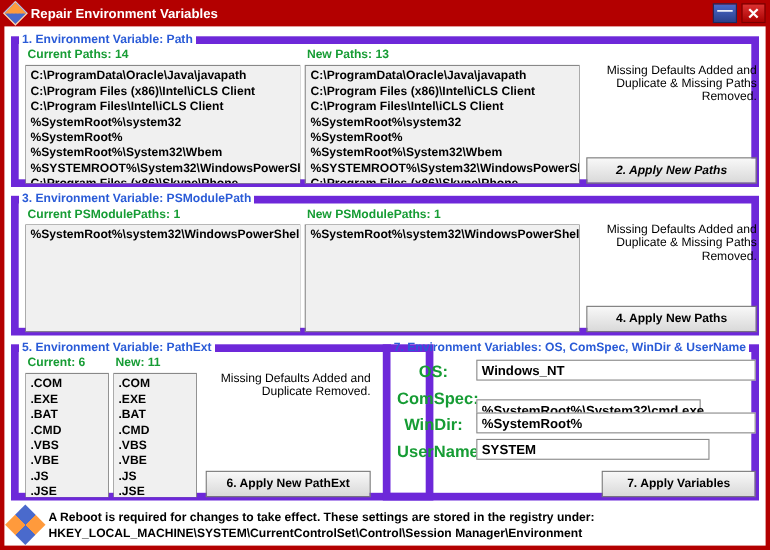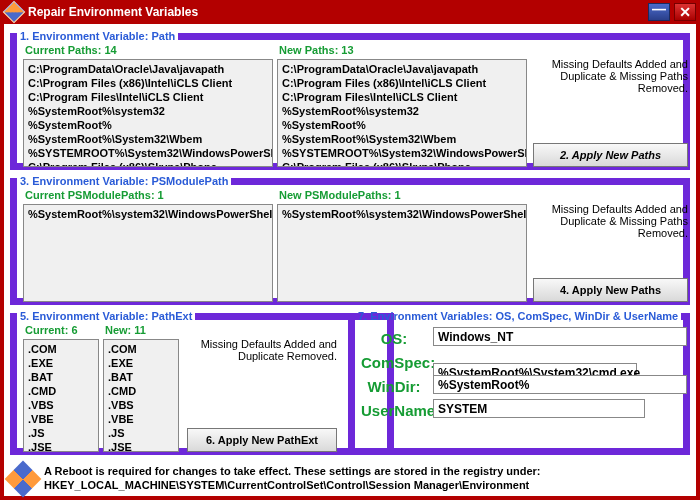--- a/index.html
+++ b/index.html
@@ -108,21 +108,21 @@
     border: 1px solid #888;
     height: 19px;
     font-size: 12px;
     font-weight: bold;
     padding: 2px 4px;
     color: #000;
   }
   .footer {
     position: absolute;
     left: 6px; right: 6px; bottom: 4px;
-    display: flex; align-items: flex-end;
+    display: flex; align-items: flex-start;
     gap: 8px;
   }
   .footer .icon {
     width: 26px; height: 26px;
     background:
       conic-gradient(#ff9a3c 0 25%,#4a6acc 25% 50%,#ff9a3c 50% 75%,#4a6acc 75% 100%);
     transform: rotate(45deg);
     flex-shrink:0;
   }
   .footer-text { font-weight: bold; font-size: 11px; line-height: 14px; }
@@ -228,20 +228,21 @@
 
       <div class="field-label" style="top:32px; left:6px; width:66px;">ComSpec:</div>
       <div class="field-input" style="top:29px; left:78px; width:204px;margin-top:12px;">%SystemRoot%\System32\cmd.exe</div>
 
       <div class="field-label" style="top:56px; left:6px; width:66px;">WinDir:</div>
       <div class="field-input" style="top:53px; left:78px; width:254px;">%SystemRoot%</div>
 
       <div class="field-label" style="top:80px; left:6px; width:66px;">UserName:</div>
       <div class="field-input" style="top:77px; left:78px; width:212px;">SYSTEM</div>
 
+      <div class="btn" style="top:106px; left:192px; width:140px;">7. Apply Variables</div>
     </fieldset>
 
     <div class="footer">
       <div class="icon"></div>
       <div class="footer-text">
         <span>A Reboot is required for changes to take effect. These settings are stored in the registry under:</span><br>
         <span>HKEY_LOCAL_MACHINE\SYSTEM\CurrentControlSet\Control\Session Manager\Environment</span>
       </div>
     </div>
 

